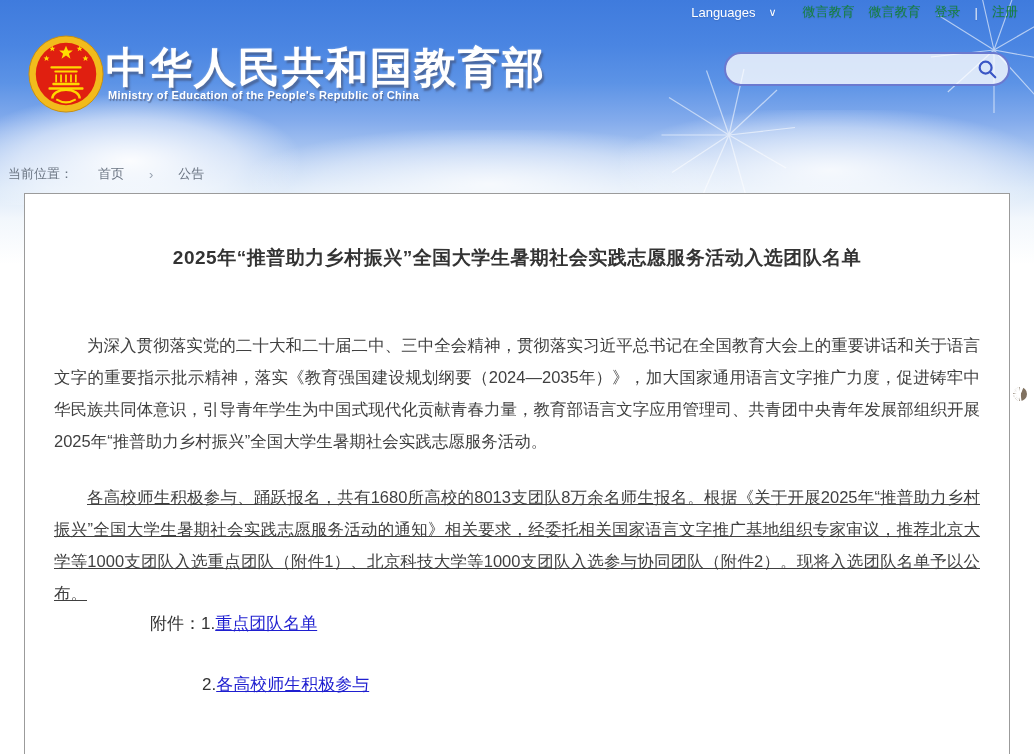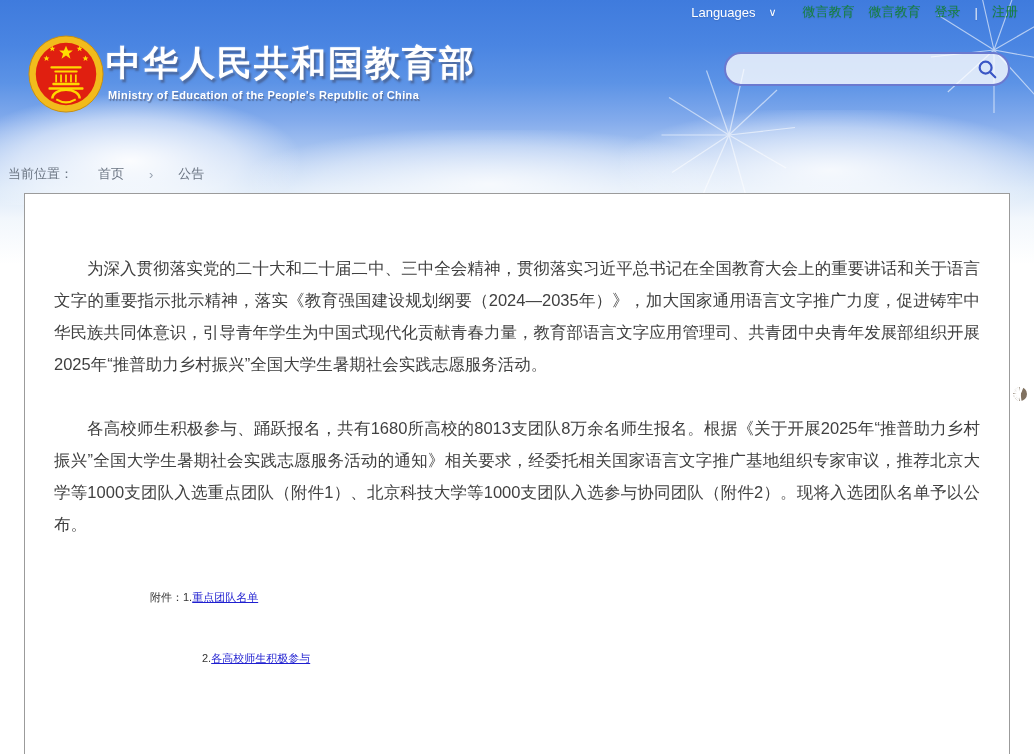--- a/index.html
+++ b/index.html
@@ -29,21 +29,21 @@
   }
   .topbar .lang { display: flex; align-items: center; gap: 13px; cursor: pointer; margin-right: 12px; }
   .topbar .caret { font-size: 11px; }
   .topbar a { color: #15803d; text-decoration: none; cursor: pointer; }
   .topbar .sep { opacity: .9; }
   
   .header { position: absolute; left: 0; top: 0; width: 100%; height: 155px; z-index: 4; }
   .emblem { position: absolute; left: 27px; top: 33px; width: 78px; height: 84px; }
   .site-title {
     position: absolute; left: 106px; top: 40px;
-    font-size: 35px; font-weight: bold; color: #ffffff; letter-spacing: 2px;
+    font-size: 42px; font-weight: bold; color: #ffffff; letter-spacing: 2px;
     text-shadow: 2px 3px 2px rgba(60,70,100,.55), 0 0 2px rgba(255,255,255,.4);
     white-space: nowrap;
   }
   .site-subtitle {
     position: absolute; left: 108px; top: 89px;
     font-size: 11px; font-weight: bold; color: #ffffff; letter-spacing: .4px;
     text-shadow: 1px 2px 1px rgba(60,70,100,.55);
     white-space: nowrap;
   }
   
@@ -73,22 +73,22 @@
   }
   .article-title {
     margin-top: 51px; text-align: center;
     font-size: 19px; font-weight: bold; color: #333333; letter-spacing: .5px;
   }
   .para {
     font-size: 16.5px; color: #404040; line-height: 32px;
     text-indent: 2em; text-align: justify;
   }
   .para.p1 { margin-top: 58px; }
-  .para.p2 { margin-top: 32px; }
-  .attachments { margin-top: 42px; font-size: 11px; color: #333333; }
+  .para.p2 { margin-top: 24px; text-decoration: underline; }
+  .attachments { font-size: 17px; color: #333333; }
   .att-row { display: flex; line-height: 30px; }
   .att-row.second { margin-top: 31px; }
   .att-indent { width: 96px; flex: none; }
   .att-label { flex: none; }
   .att-label-spacer { width: 52px; flex: none; }
   .att-no { flex: none; color: #333333; }
   .att-link { color: #1f1fd0; text-decoration: underline; cursor: pointer; }
 </style>
 </head>
 <body>
@@ -216,20 +216,21 @@
 </div>
 
 <div class="breadcrumb">
   <span>当前位置：</span>
   <a>首页</a>
   <span class="bsep">›</span>
   <a>公告</a>
 </div>
 
 <div class="panel">
+  <h1 class="article-title">2025年“推普助力乡村振兴”全国大学生暑期社会实践志愿服务活动入选团队名单</h1>
   <p class="para p1">为深入贯彻落实党的二十大和二十届二中、三中全会精神，贯彻落实习近平总书记在全国教育大会上的重要讲话和关于语言文字的重要指示批示精神，落实《教育强国建设规划纲要（2024—2035年）》，加大国家通用语言文字推广力度，促进铸牢中华民族共同体意识，引导青年学生为中国式现代化贡献青春力量，教育部语言文字应用管理司、共青团中央青年发展部组织开展2025年“推普助力乡村振兴”全国大学生暑期社会实践志愿服务活动。</p>
   <p class="para p2">各高校师生积极参与、踊跃报名，共有1680所高校的8013支团队8万余名师生报名。根据《关于开展2025年“推普助力乡村振兴”全国大学生暑期社会实践志愿服务活动的通知》相关要求，经委托相关国家语言文字推广基地组织专家审议，推荐北京大学等1000支团队入选重点团队（附件1）、北京科技大学等1000支团队入选参与协同团队（附件2）。现将入选团队名单予以公布。</p>
 
   <div class="attachments">
     <div class="att-row">
       <span class="att-indent"></span>
       <span class="att-label">附件：</span>
       <span class="att-no">1.</span>
       <a class="att-link">重点团队名单</a>
     </div>

